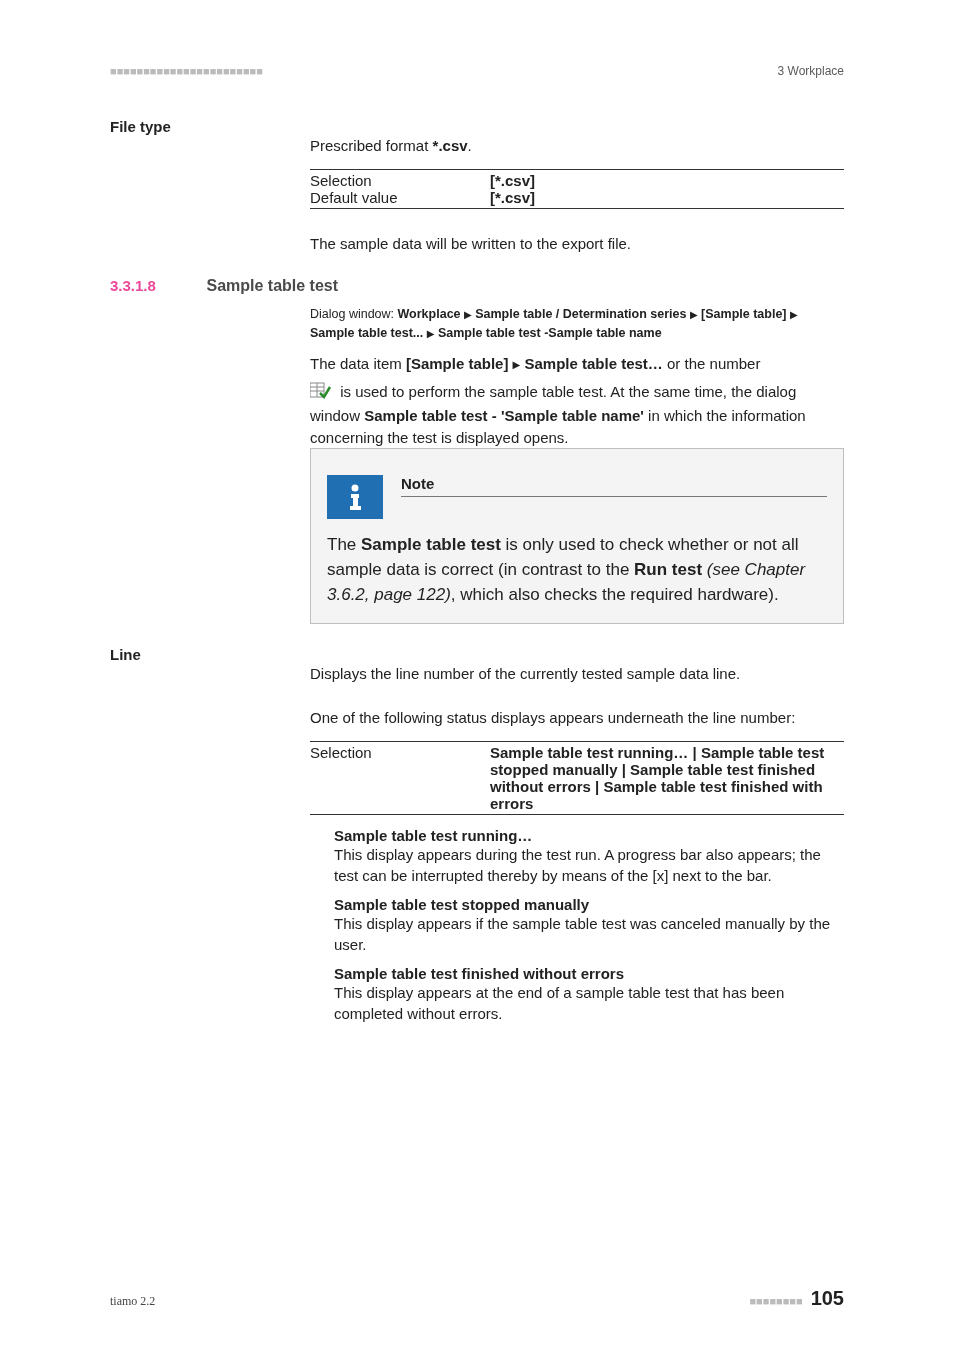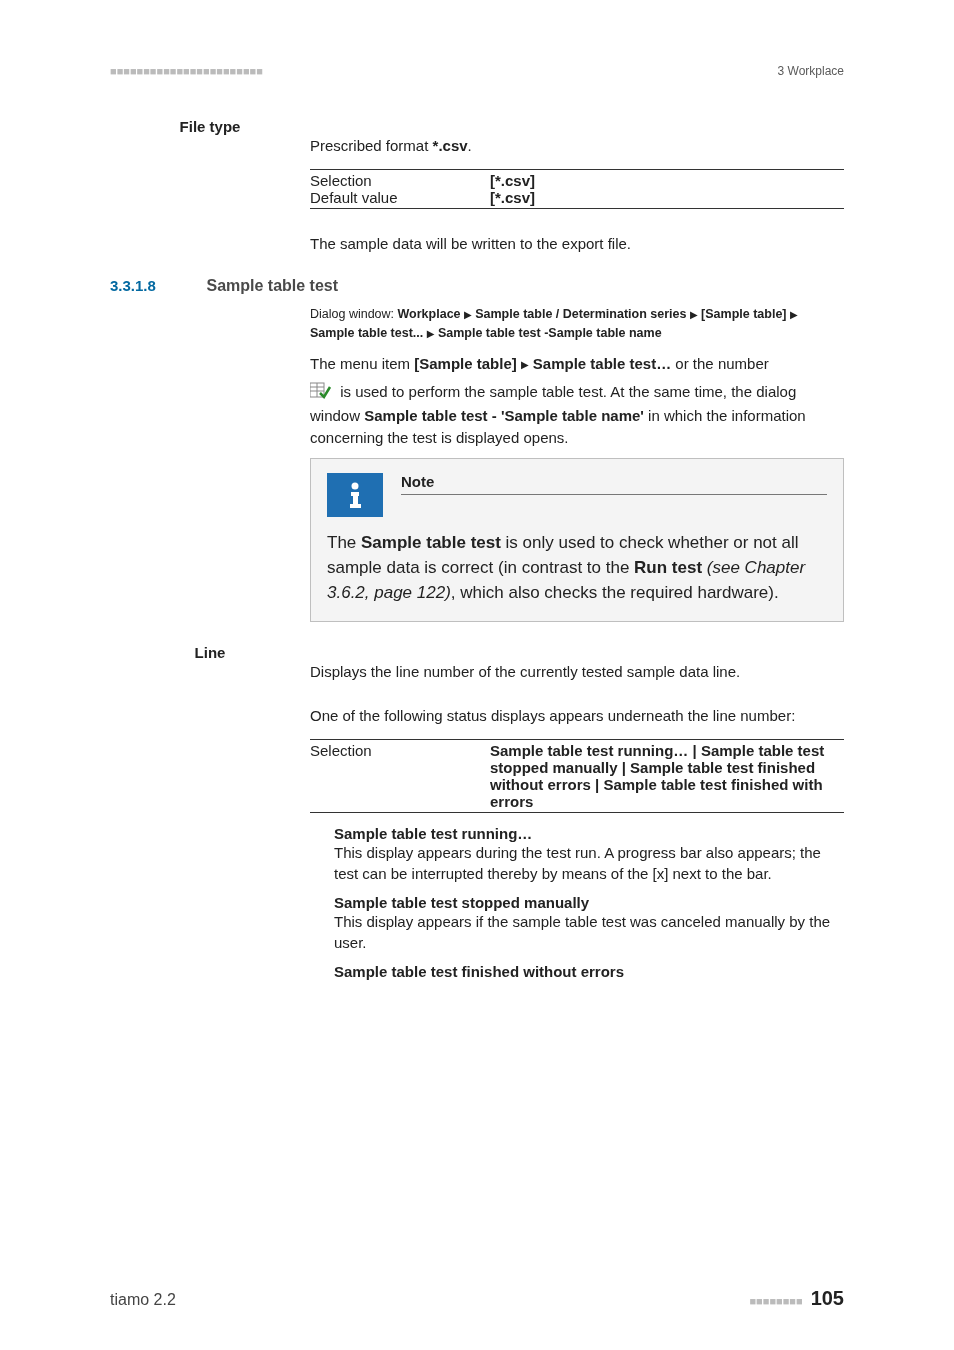--- a/index.html
+++ b/index.html
@@ -3,51 +3,51 @@
 <meta charset="utf-8">
 <style>
   * { box-sizing: border-box; margin: 0; padding: 0; }
   html, body { width: 954px; background: #fff; font-family: Arial, Helvetica, sans-serif; color: #222; }
   .page { width: 954px; min-height: 1350px; padding: 64px 110px 40px 110px; position: relative; }
   .top-bar { display: flex; justify-content: space-between; align-items: center; font-size: 12px; color: #5a5a5a; margin-bottom: 40px; }
   .top-dashes { letter-spacing: 0px; color: #bbb; font-size: 11px; }
   .twocol { display: flex; }
   .leftcol { width: 200px; flex: 0 0 200px; }
   .midcol { flex: 1; padding-right: 6px; }
-  .label-left { font-weight: bold; font-size: 15px; text-align: center; }
+  .label-left { font-weight: bold; font-size: 15px; }
   .body-text { font-size: 15px; line-height: 1.45; }
   .vspace-s { height: 10px; }
   .vspace-m { height: 22px; }
   .kv-table { width: 100%; font-size: 15px; }
   .kv-row { display: flex; }
   .kv-key { width: 180px; flex: 0 0 180px; }
   .kv-val { flex: 1; font-weight: bold; }
   .hr-line { border: none; border-top: 1px solid #333; margin: 2px 0; }
-  .section-num { color: #0369a1; font-weight: bold; font-size: 15px; display: inline-block; width: 92px; }
+  .section-num { color: #ec4899; font-weight: bold; font-size: 15px; display: inline-block; width: 92px; }
   .section-title { color: #4a4a4a; font-weight: bold; font-size: 16px; display: inline-block; }
   .indent-block { padding-left: 200px; }
   .breadcrumb { font-size: 12.5px; line-height: 1.55; }
   .breadcrumb .lbl { font-weight: normal; }
   .breadcrumb .b { font-weight: bold; }
   .tri { font-size: 10px; vertical-align: middle; }
   .inline-icon { display: inline-block; vertical-align: middle; margin-right: 4px; }
-  .notebox { border: 1px solid #bfbfbf; background: #f4f4f4; padding: 14px 16px 16px 16px; margin-top: 10px; }
+  .notebox { border: 1px solid #bfbfbf; background: #f4f4f4; padding: 26px 16px 16px 16px; margin-top: 0; }
   .note-head { display: flex; align-items: stretch; margin-bottom: 14px; }
   .note-icon-wrap { flex: 0 0 56px; height: 44px; background: #1f6fb2; display: flex; align-items: center; justify-content: center; }
   .note-title-wrap { flex: 1; padding-left: 18px; }
   .note-title { font-weight: bold; font-size: 15px; padding-bottom: 4px; border-bottom: 1px solid #777; display: block; }
   .note-body { font-size: 17px; line-height: 1.45; }
   .italic { font-style: italic; }
   .bold { font-weight: bold; }
   .status-list { padding-left: 24px; }
   .status-item { margin-bottom: 10px; }
   .status-head { font-weight: bold; font-size: 15px; }
   .status-desc { font-size: 15px; line-height: 1.4; }
   .footer { position: absolute; bottom: 40px; left: 110px; right: 110px; display: flex; justify-content: space-between; align-items: baseline; }
-  .footer-left { font-size: 16px; color: #444; }
+  .footer-left { font-size: 12px; color: #444; font-family: Liberation Serif, serif; }
   .footer-right { display: flex; align-items: baseline; gap: 8px; }
   .footer-dashes { color: #bbb; font-size: 11px; letter-spacing: 0px; }
   .page-num { font-weight: bold; font-size: 20px; }
 </style>
 </head>
 <body>
 
 <div class="page">
 
   <div class="top-bar">
@@ -104,21 +104,21 @@
       <span class="b">[Sample table]</span>
       <span class="tri">▶</span>
       <span class="b">Sample table test...</span>
       <span class="tri">▶</span>
       <span class="b">Sample table test -Sample table name</span>
     </div>
 
     <div class="vspace-s"></div>
 
     <div class="body-text">
-      <span>The menu item </span><span class="bold">[Sample table]</span>
+      <span>The data item </span><span class="bold">[Sample table]</span>
       <span class="tri">▶</span>
       <span class="bold">Sample table test…</span><span> or the number</span>
     </div>
 
     <div class="body-text" style="margin-top:6px;">
       <span class="inline-icon">
         <svg width="22" height="18" viewBox="0 0 22 18">
           <rect x="0" y="2" width="14" height="14" fill="#fff" stroke="#888" stroke-width="1"></rect>
           <line x1="0" y1="6" x2="14" y2="6" stroke="#888"></line>
           <line x1="0" y1="10" x2="14" y2="10" stroke="#888"></line>
@@ -182,20 +182,21 @@
       <div class="status-item">
         <div class="status-head">Sample table test running…</div>
         <div class="status-desc">This display appears during the test run. A progress bar also appears; the test can be interrupted thereby by means of the [x] next to the bar.</div>
       </div>
       <div class="status-item">
         <div class="status-head">Sample table test stopped manually</div>
         <div class="status-desc">This display appears if the sample table test was canceled manually by the user.</div>
       </div>
       <div class="status-item">
         <div class="status-head">Sample table test finished without errors</div>
+        <div class="status-desc">This display appears at the end of a sample table test that has been completed without errors.</div>
       </div>
     </div>
   </div>
 
   <div class="footer">
     <div class="footer-left">tiamo 2.2</div>
     <div class="footer-right">
       <span class="footer-dashes">■■■■■■■■</span>
       <span class="page-num">105</span>
     </div>

